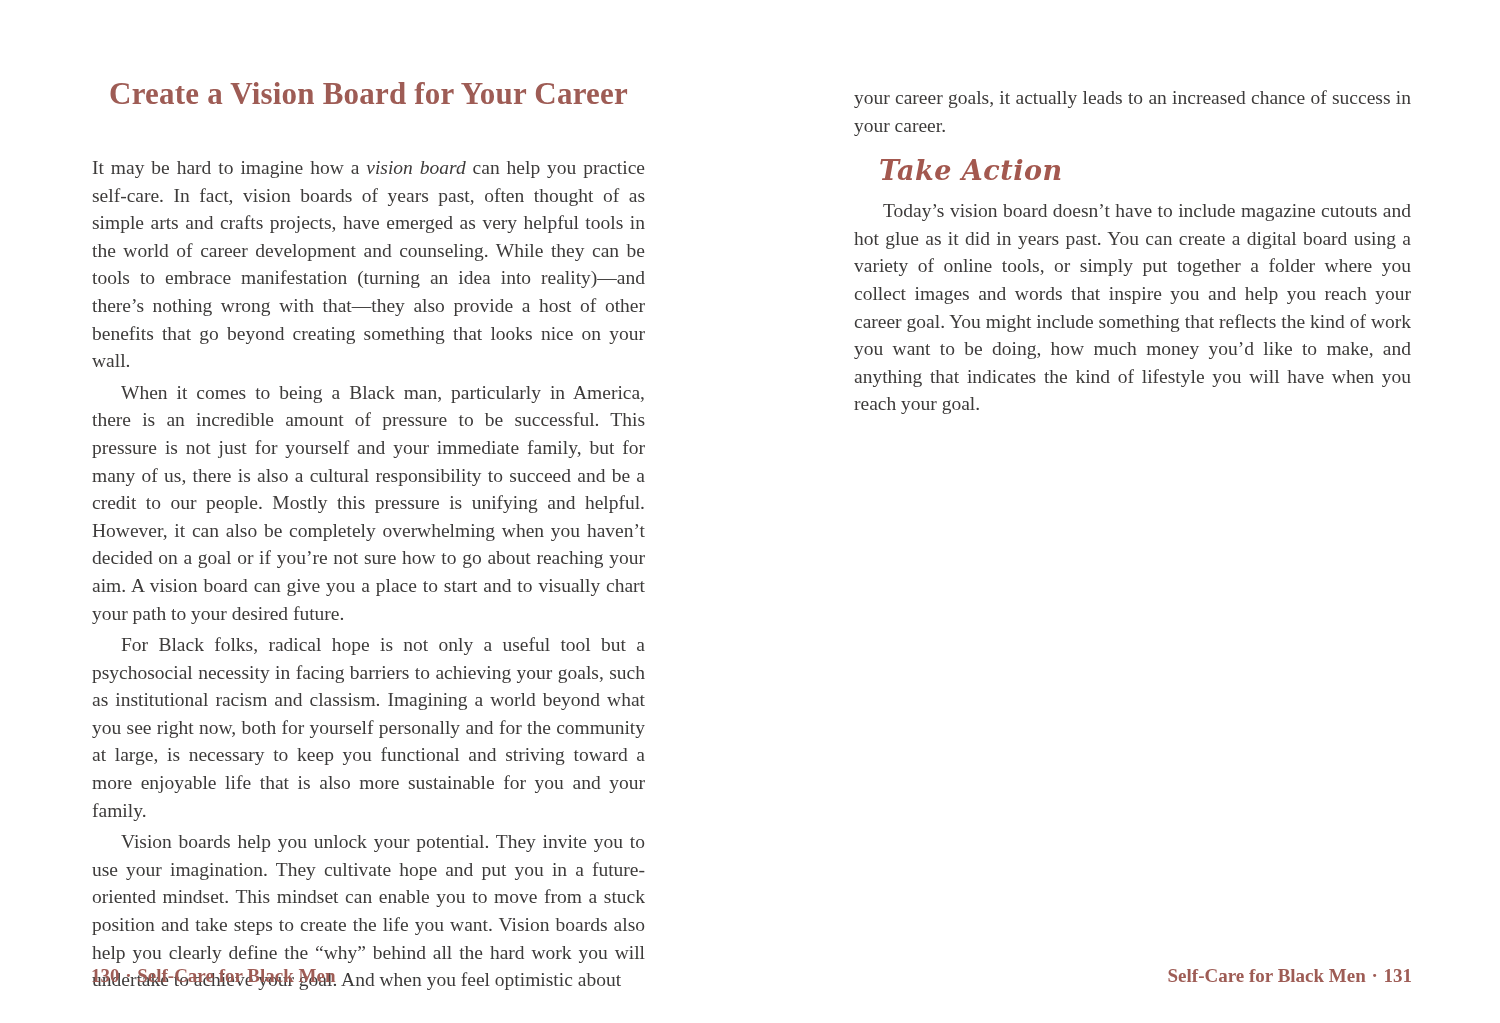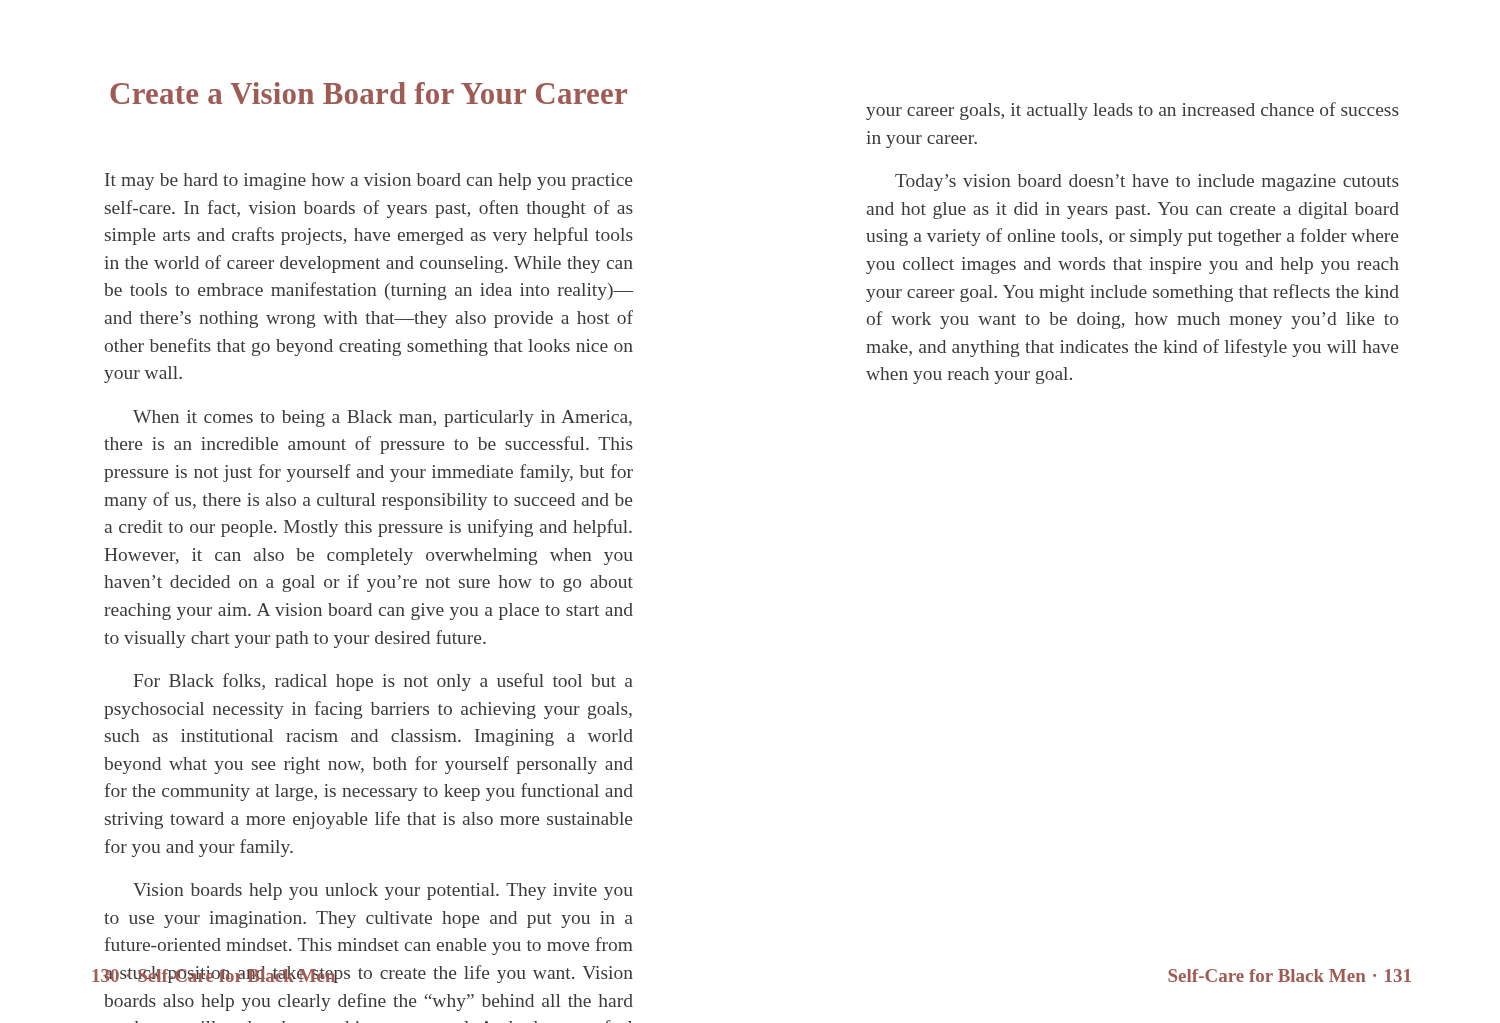--- a/index.html
+++ b/index.html
@@ -37,28 +37,28 @@
 
   .body-text {
     position: absolute;
     left: 0;
     width: 100%;
   }
   .page.left  .body-text { top: 150px; }
   .page.right .body-text { top: 80px; }
 
   .para {
-    margin: 16px;
+    margin: 4px;
     font-size: 19.5px;
     line-height: 27.6px;
     color: #3d3b3a;
     text-align: justify;
   }
   .para.indent { text-indent: 29px; }
-  .para .italic-term { }
+  .para .italic-term { font-style: italic; }
 
   .section-heading {
     margin: 16px 0 11px 0;
     padding-left: 29px;
     font-family: "DejaVu Serif", serif;
     font-style: italic;
     font-weight: bold;
     font-size: 27px;
     color: #a3584f;
     letter-spacing: 0.5px;
@@ -95,20 +95,21 @@
       <p class="para indent">Vision boards help you unlock your potential. They invite you to use your imagination. They cultivate hope and put you in a future-oriented mindset. This mindset can enable you to move from a stuck position and take steps to create the life you want. Vision boards also help you clearly define the “why” behind all the hard work you will undertake to achieve your goal. And when you feel optimistic about</p>
     </div>
 
     <p class="page-footer"><span>130</span><span class="footer-sep">·</span><span>Self-Care for Black Men</span></p>
   </section>
 
   <section class="page right">
     <div class="body-text">
       <p class="para">your career goals, it actually leads to an increased chance of success in your career.</p>
 
+      <h2 class="section-heading">Take Action</h2>
 
       <p class="para indent">Today’s vision board doesn’t have to include magazine cutouts and hot glue as it did in years past. You can create a digital board using a variety of online tools, or simply put together a folder where you collect images and words that inspire you and help you reach your career goal. You might include something that reflects the kind of work you want to be doing, how much money you’d like to make, and anything that indicates the kind of lifestyle you will have when you reach your goal.</p>
 
     </div>
 
     <p class="page-footer"><span>Self-Care for Black Men</span><span class="footer-sep">·</span><span>131</span></p>
   </section>
 
 </div>
 

